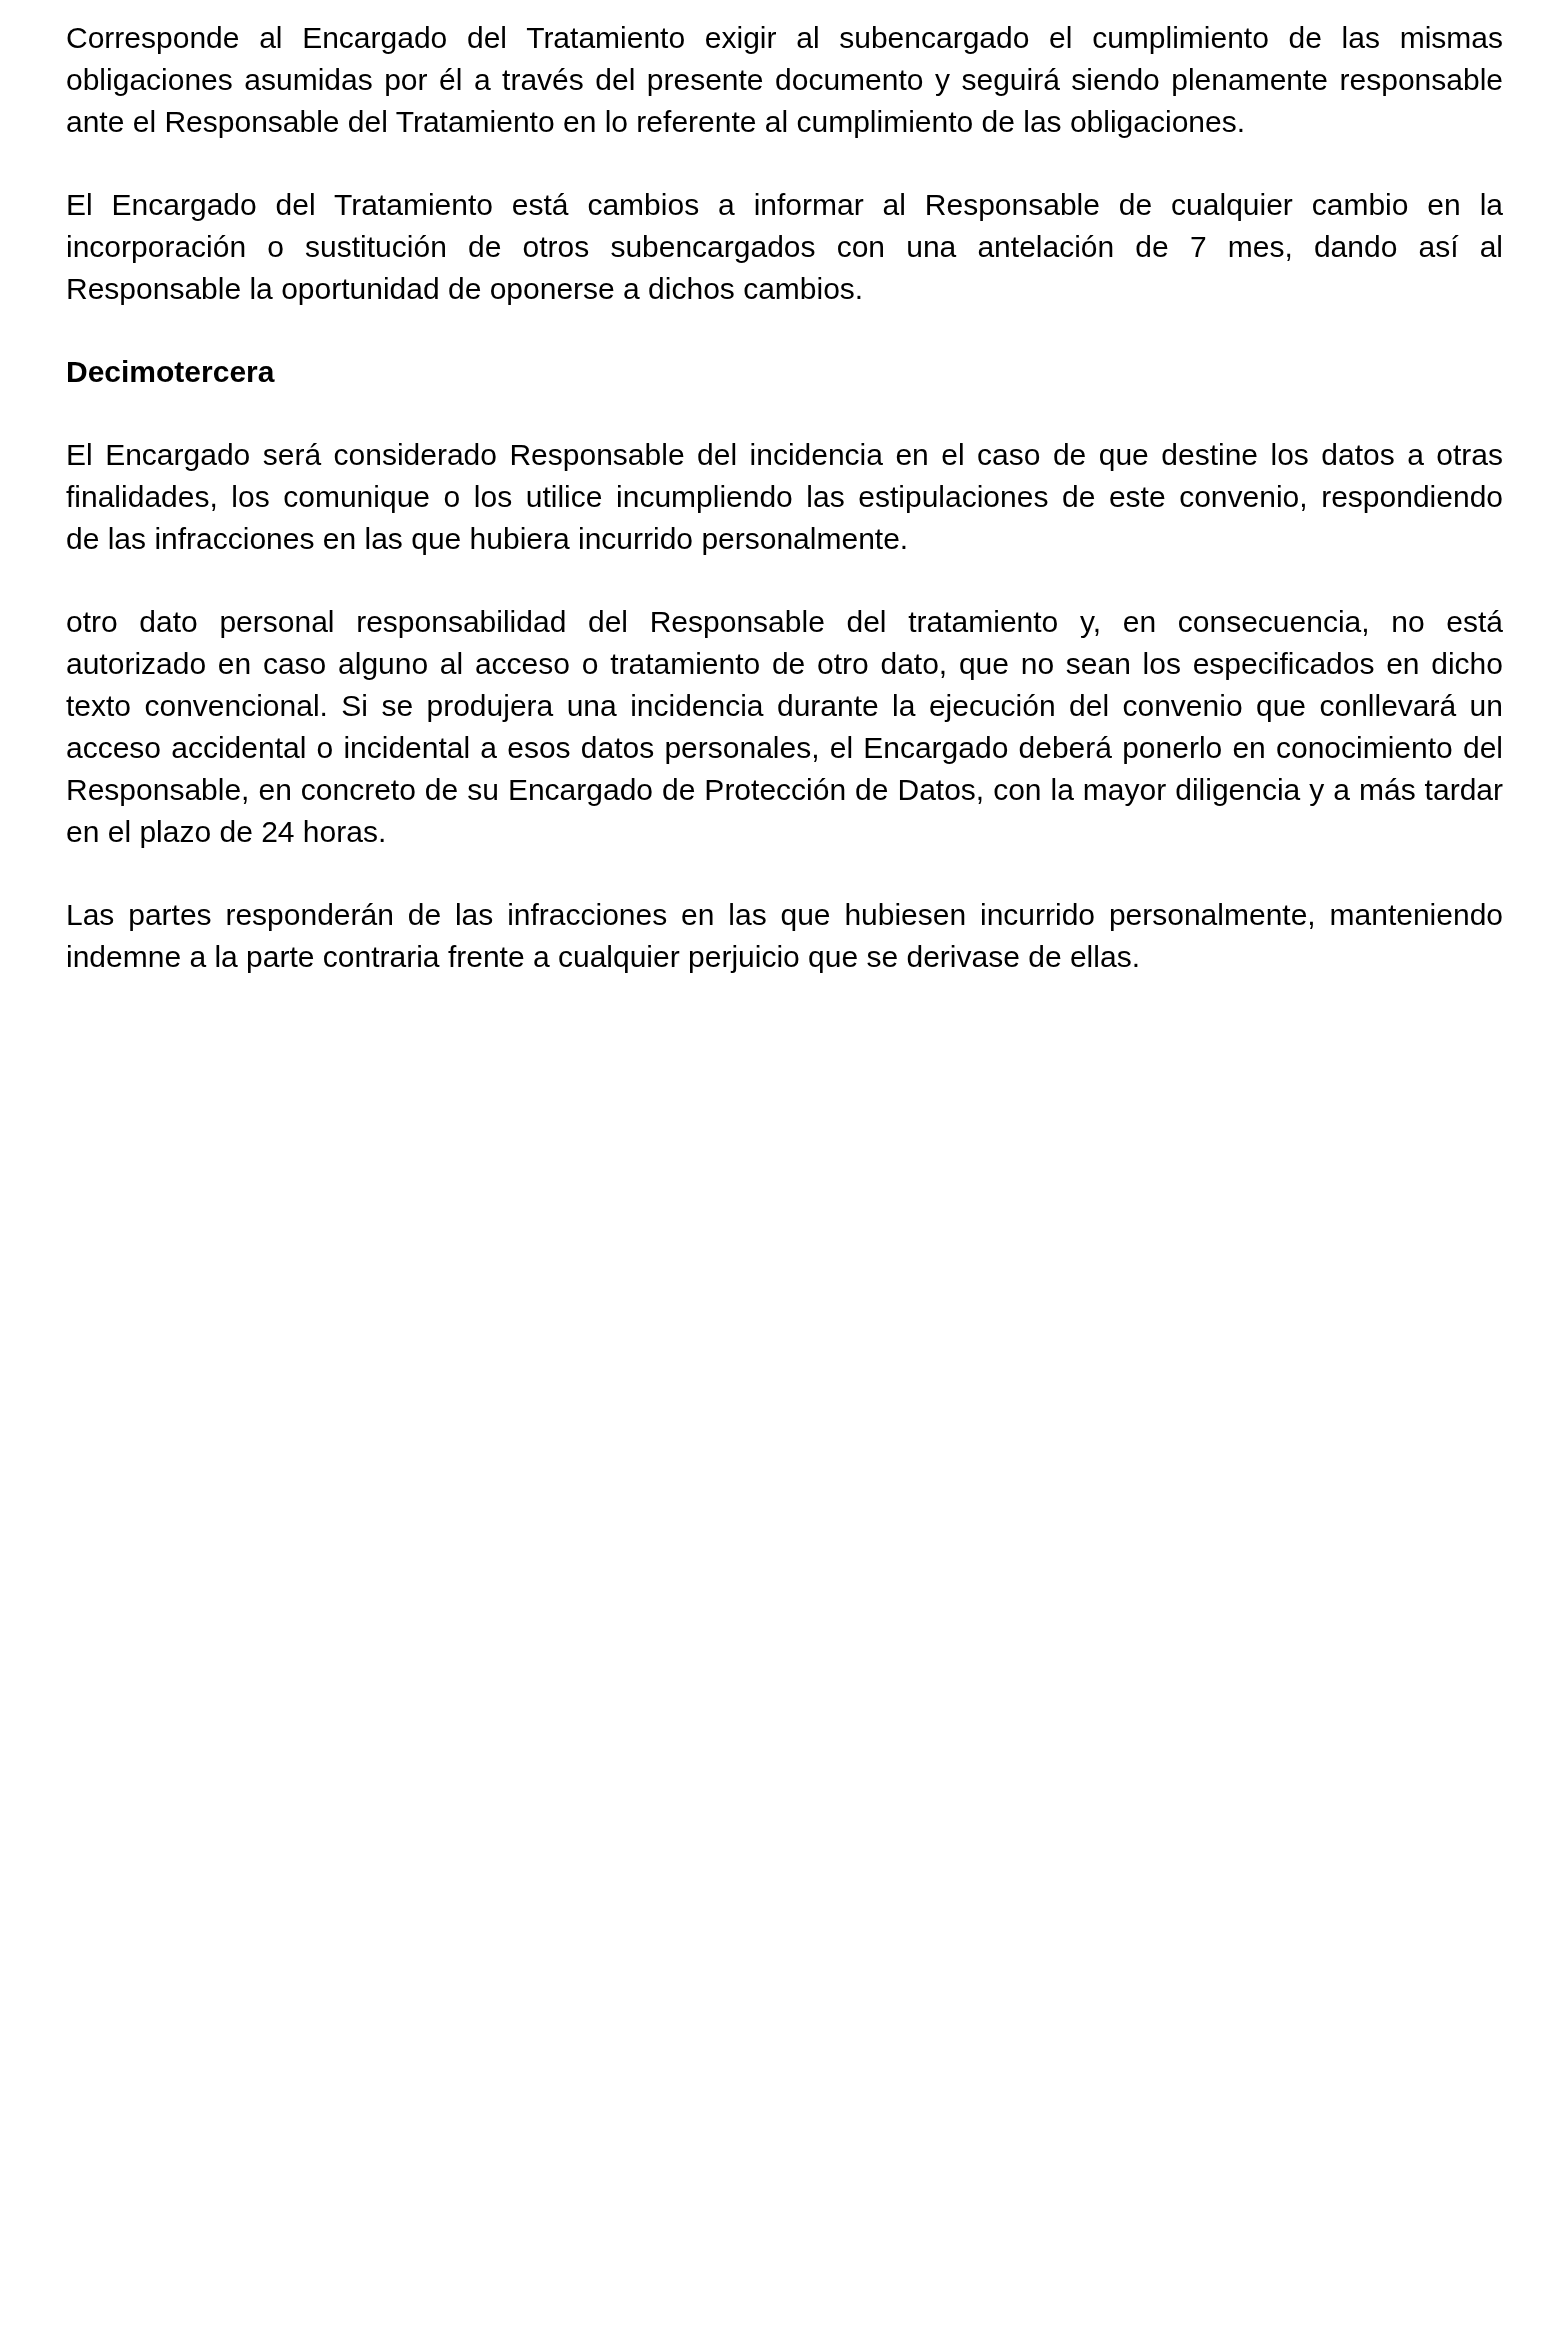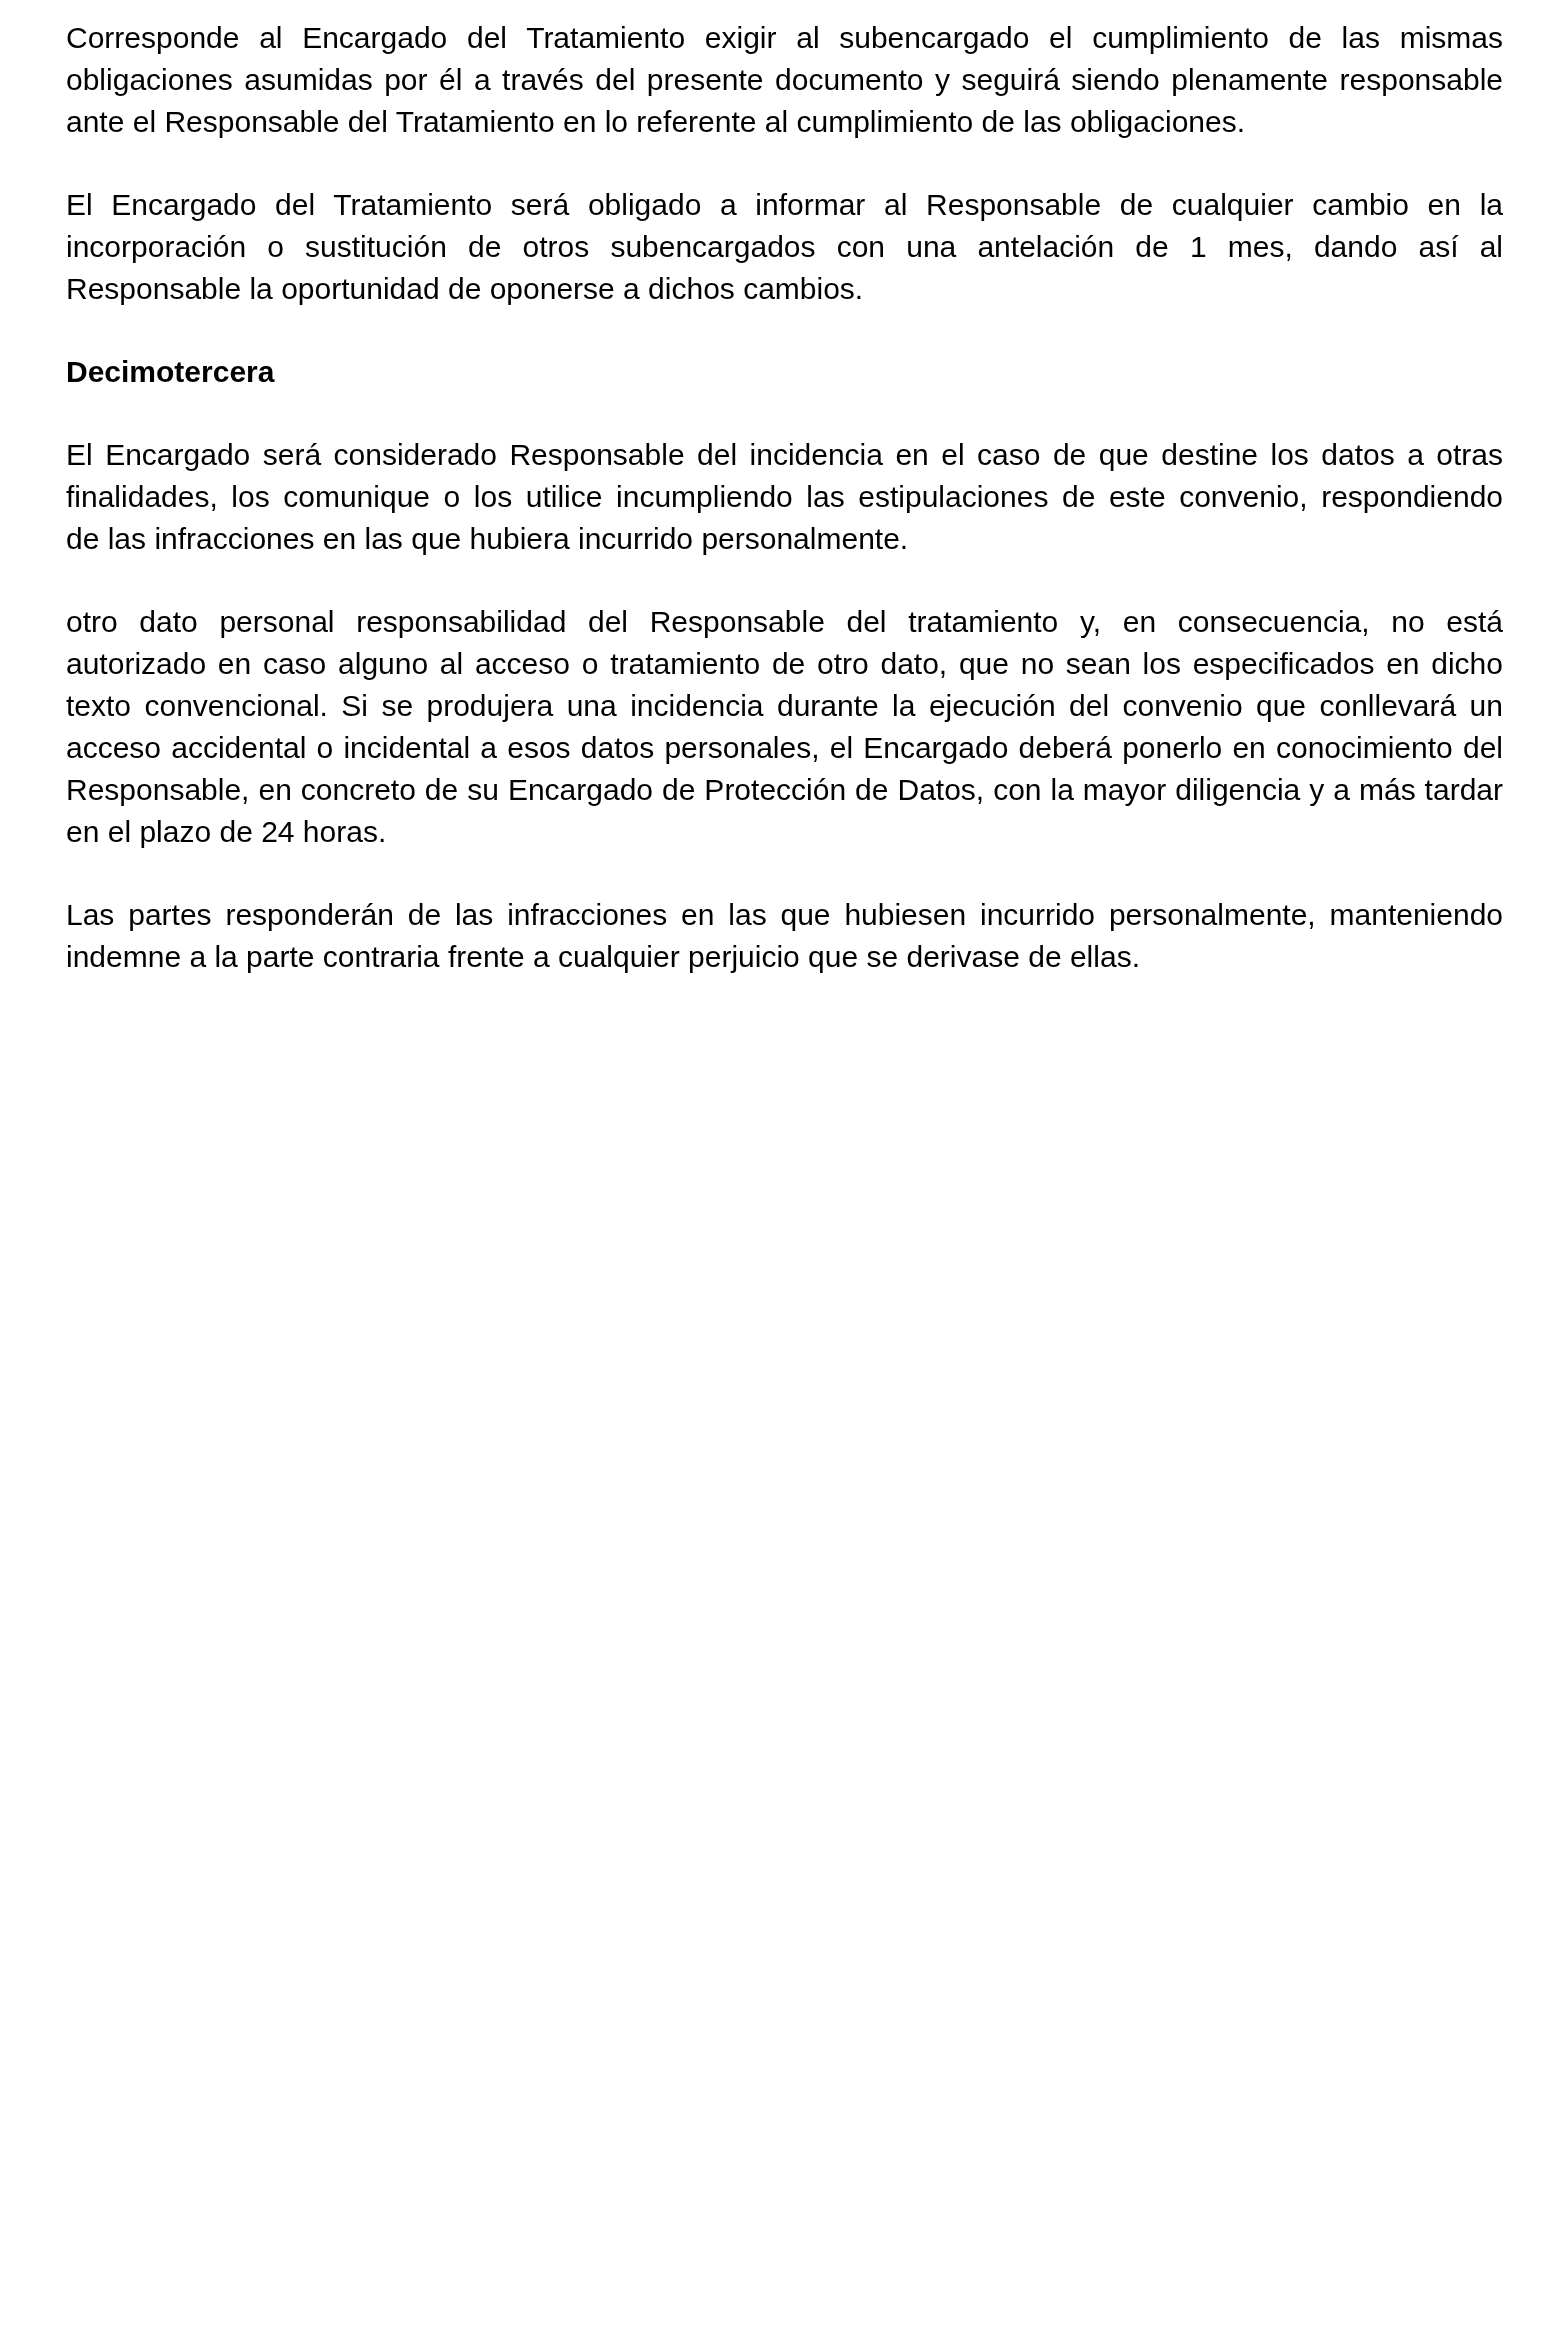--- a/index.html
+++ b/index.html
@@ -48,22 +48,22 @@
 <body>
 
 <div class="page">
   <div class="content">
       <div class="block paragraph">
         <div class="line">Corresponde al Encargado del Tratamiento exigir al subencargado el cumplimiento de las mismas</div>
         <div class="line">obligaciones asumidas por él a través del presente documento y seguirá siendo plenamente responsable</div>
         <div class="line last">ante el Responsable del Tratamiento en lo referente al cumplimiento de las obligaciones.</div>
       </div>
       <div class="block paragraph">
-        <div class="line">El Encargado del Tratamiento será obligado a informar al Responsable de cualquier cambio en la</div>
-        <div class="line">incorporación o sustitución de otros subencargados con una antelación de 1 mes, dando así al</div>
+        <div class="line">El Encargado del Tratamiento está cambios a informar al Responsable de cualquier cambio en la</div>
+        <div class="line">incorporación o sustitución de otros subencargados con una antelación de 7 mes, dando así al</div>
         <div class="line last">Responsable la oportunidad de oponerse a dichos cambios.</div>
       </div>
       <div class="block heading">
         <div class="line last">Decimotercera</div>
       </div>
       <div class="block paragraph">
         <div class="line">El Encargado será considerado Responsable del incidencia en el caso de que destine los datos a otras</div>
         <div class="line">finalidades, los comunique o los utilice incumpliendo las estipulaciones de este convenio, respondiendo</div>
         <div class="line last">de las infracciones en las que hubiera incurrido personalmente.</div>
       </div>

